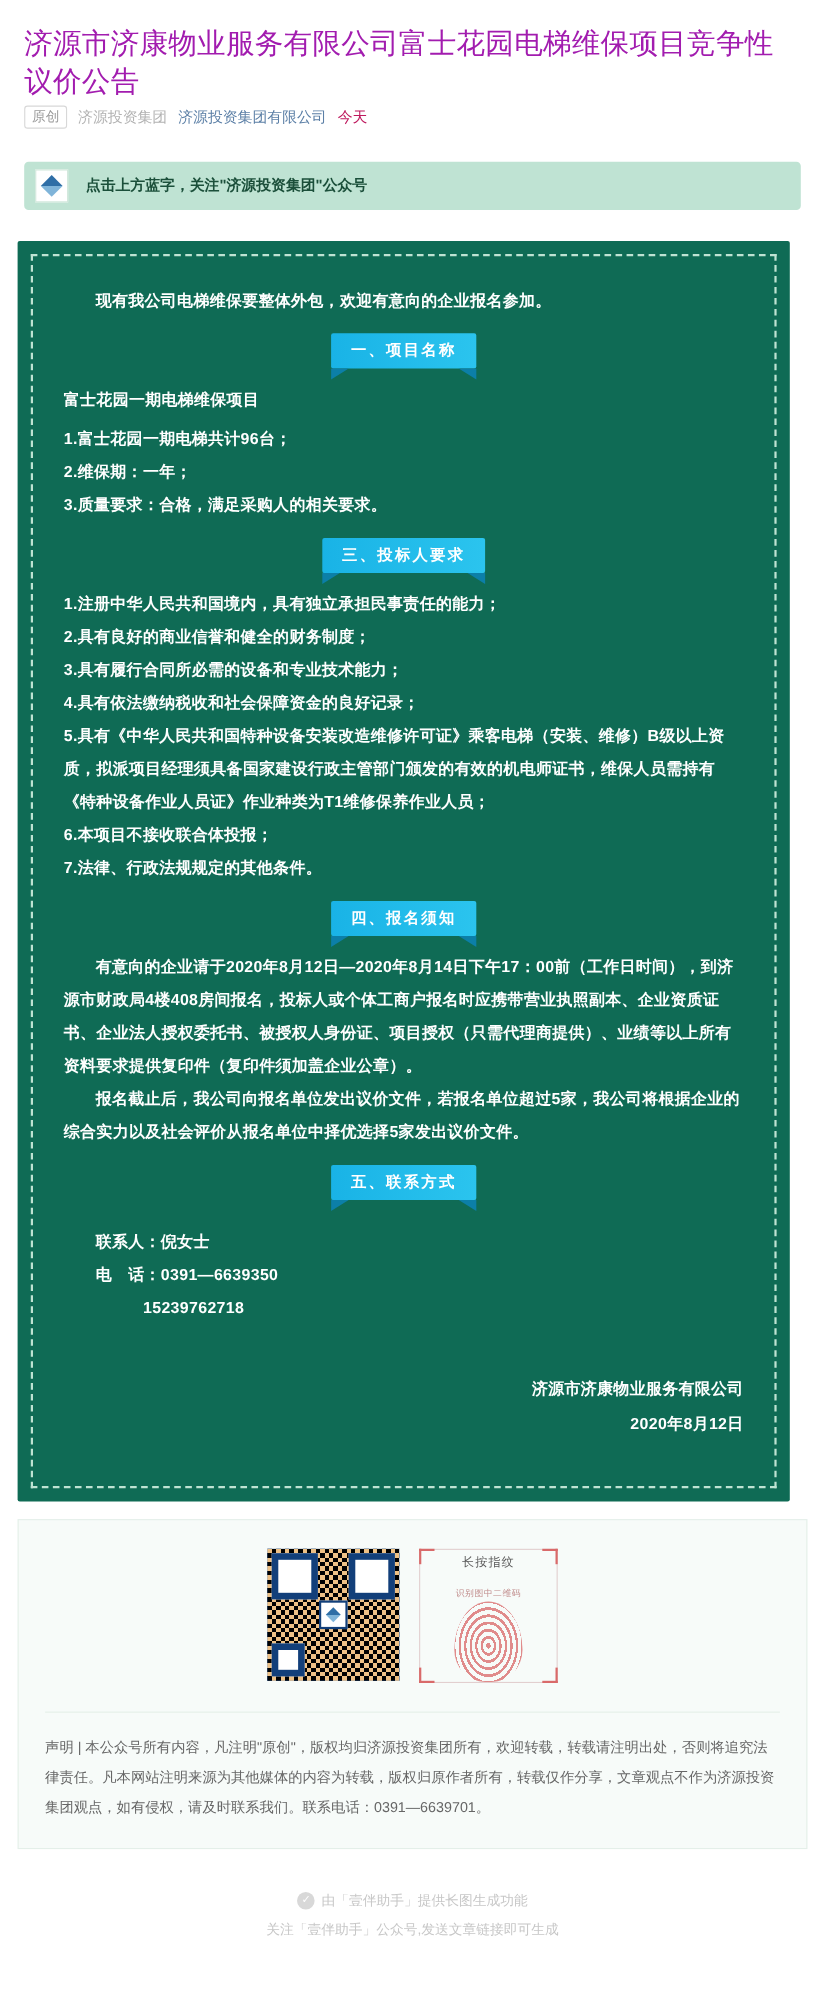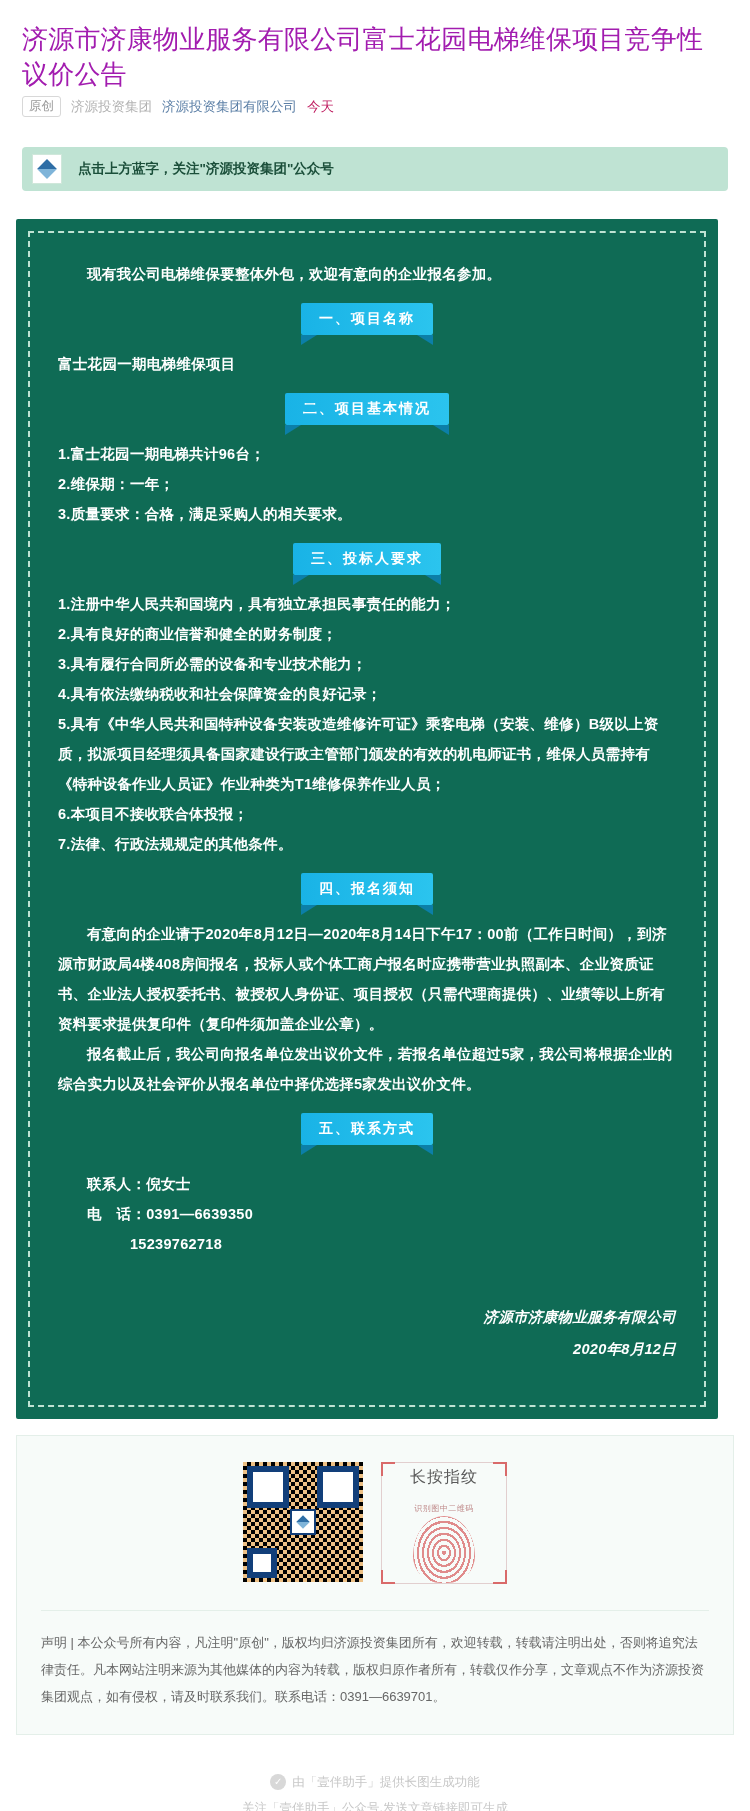--- a/index.html
+++ b/index.html
@@ -143,21 +143,20 @@
   .block { margin-top: 6px; }
   .block p { margin: 0; }
   .spacer-md { height: 10px; }
 
   .contact-block p { line-height: 30px; }
   .contact-indent { padding-left: 72px; }
 
   .signature {
     text-align: right;
     margin-top: 42px;
-    font-style: italic;
   }
   .signature p { line-height: 32px; }
 
   
   .qr-section {
     margin: 16px 16px 0 16px;
     background: #f7fbf9;
     border: 1px solid #e4efe9;
     padding: 26px 0 0 0;
   }
@@ -205,21 +204,21 @@
     width: 126px;
     height: 122px;
     border: 1px solid #e2cfcf;
     position: relative;
     display: flex;
     flex-direction: column;
     align-items: center;
     padding-top: 4px;
   }
   .fp-label {
-    font-size: 16px;
+    font-size: 11px;
     color: #5a5a5a;
     letter-spacing: 1px;
   }
   .fp-sub {
     font-size: 8px;
     color: #c08b8b;
     letter-spacing: .5px;
     margin-top: 15px;
   }
   .fp-mark {
@@ -305,23 +304,20 @@
 
       <p class="lead">现有我公司电梯维保要整体外包，欢迎有意向的企业报名参加。</p>
 
       <div class="section-banner">
         <span class="banner-shape">一、项目名称</span>
       </div>
       <div class="block">
         <p>富士花园一期电梯维保项目</p>
       </div>
 
-      <div class="section-banner">
-        <span class="banner-shape">二、项目基本情况</span>
-      </div>
       <div class="block">
         <p>1.富士花园一期电梯共计96台；</p>
         <p>2.维保期：一年；</p>
         <p>3.质量要求：合格，满足采购人的相关要求。</p>
       </div>
 
       <div class="section-banner">
         <span class="banner-shape">三、投标人要求</span>
       </div>
       <div class="block">

